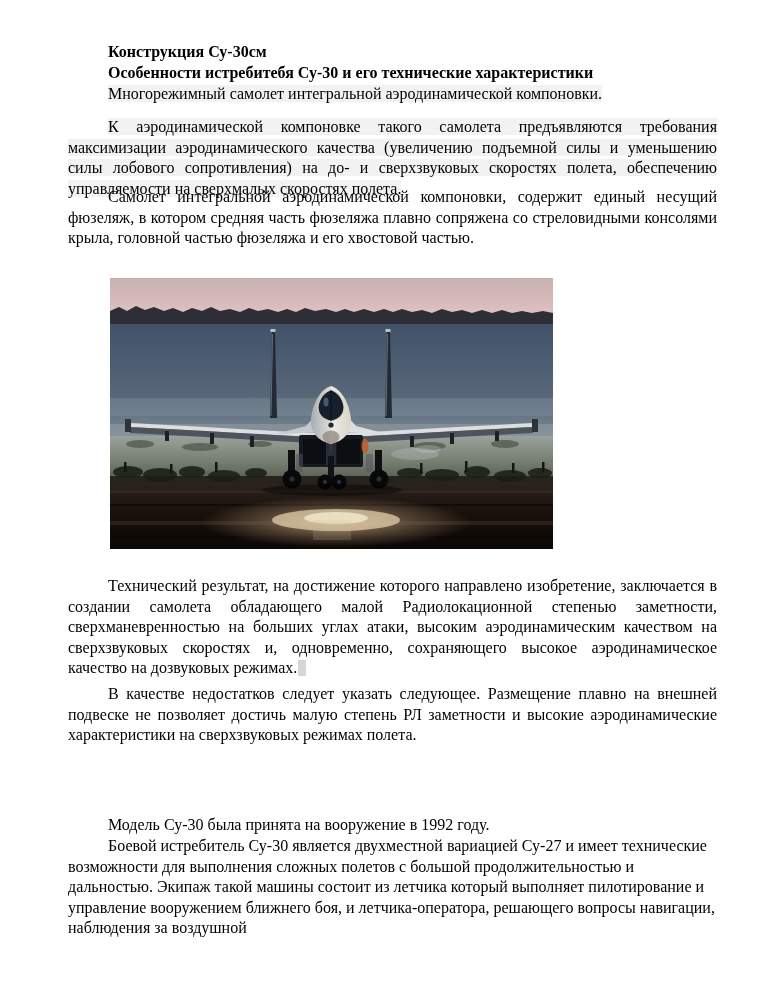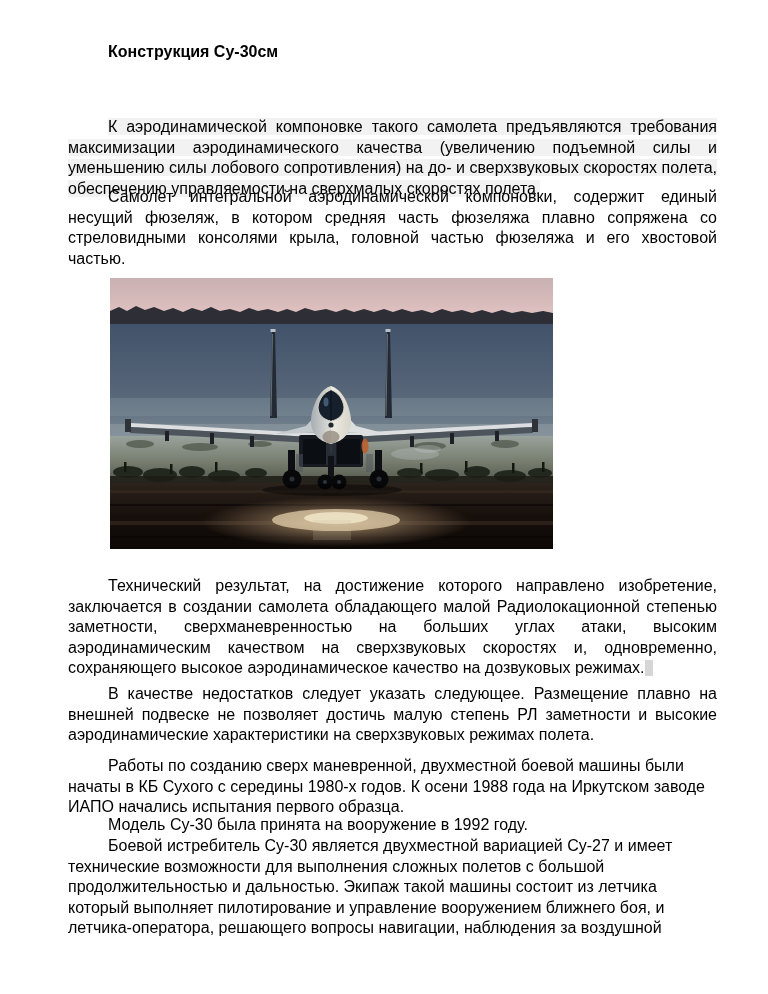--- a/index.html
+++ b/index.html
@@ -1,20 +1,20 @@
 <!DOCTYPE html>
 <html><head>
 <meta charset="utf-8">
 <style>
   html,body{margin:0;padding:0;background:#ffffff;}
   .page{
     position:relative;
     width:745px;height:994px;
     background:#ffffff;
-    font-family:Liberation Sans, sans-serif;
+    font-family:Liberation Serif, serif;
     color:#000000;
     overflow:hidden;
   }
   .para{
     position:absolute;
     left:68px;width:649px;
     margin:0;
     font-size:16px;
     line-height:20.6px;
     text-indent:40px;
@@ -48,21 +48,23 @@
   #p8{top:756px;}
   #p9{top:815px;}
   #p10{top:836px;}
 </style>
 </head>
 <body>
 
 <div class="page">
 
   <p class="para bold" id="t1">Конструкция Су-30см</p>
-
+  <p class="para bold" id="t2">Особенности истребитебя Су-30 и его технические характеристики</p>
+
+  <p class="para" id="p3"><span class="hl">Многорежимный самолет интегральной аэродинамической компоновки.</span></p>
 
   <p class="para just" id="p4"><span class="hl">К аэродинамической компоновке такого самолета предъявляются требования максимизации аэродинамического качества (увеличению подъемной силы и уменьшению силы лобового сопротивления) на до- и сверхзвуковых скоростях полета, обеспечению управляемости на сверхмалых скоростях полета.</span></p>
 
   <p class="para just" id="p5">Самолет интегральной аэродинамической компоновки, содержит единый несущий фюзеляж, в котором средняя часть фюзеляжа плавно сопряжена со стреловидными консолями крыла, головной частью фюзеляжа и его хвостовой частью.</p>
 
   <figure class="photo">
     <svg viewBox="0 0 443 271" width="443" height="271" preserveAspectRatio="none">
       <defs>
         <linearGradient id="skyG" x1="0" y1="0" x2="0" y2="1">
           <stop offset="0" stop-color="#c9b0b2"></stop>
@@ -211,19 +213,18 @@
 
         <ellipse cx="222" cy="212" rx="70" ry="6" fill="#000000" opacity="0.4"></ellipse>
       </g>
     </svg>
   </figure>
 
   <p class="para just" id="p6"><span>Технический результат, на достижение которого направлено изобретение, заключается в создании самолета обладающего малой Радиолокационной степенью заметности, сверхманевренностью на больших углах атаки, высоким аэродинамическим качеством на сверхзвуковых скоростях и, одновременно, сохраняющего высокое аэродинамическое качество на дозвуковых режимах.</span><span class="endmark"></span></p>
 
   <p class="para just" id="p7">В качестве недостатков следует указать следующее. Размещение плавно на внешней подвеске не позволяет достичь малую степень РЛ заметности и высокие аэродинамические характеристики на сверхзвуковых режимах полета.</p>
 
-  <p class="para" id="p8">Работы по созданию сверх маневренной, двухместной боевой машины были начаты в КБ Сухого с середины 1980-х годов. К осени 1988 года на Иркутском заводе ИАПО начались испытания первого образца.</p>
 
   <p class="para" id="p9">Модель Су-30 была принята на вооружение в 1992 году.</p>
 
   <p class="para" id="p10">Боевой истребитель Су-30 является двухместной вариацией Су-27 и имеет технические возможности для выполнения сложных полетов с большой продолжительностью и дальностью. Экипаж такой машины состоит из летчика который выполняет пилотирование и управление вооружением ближнего боя, и летчика-оператора, решающего вопросы навигации, наблюдения за воздушной</p>
 
 </div>
 
 </body></html>

